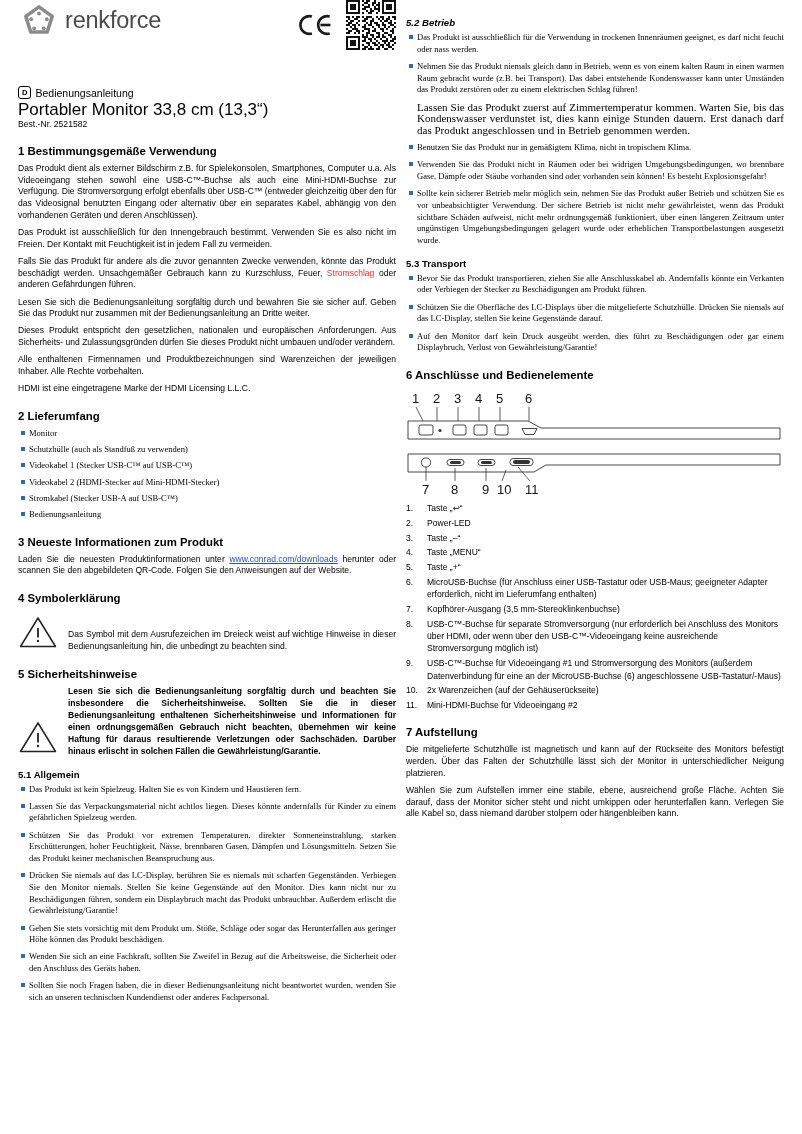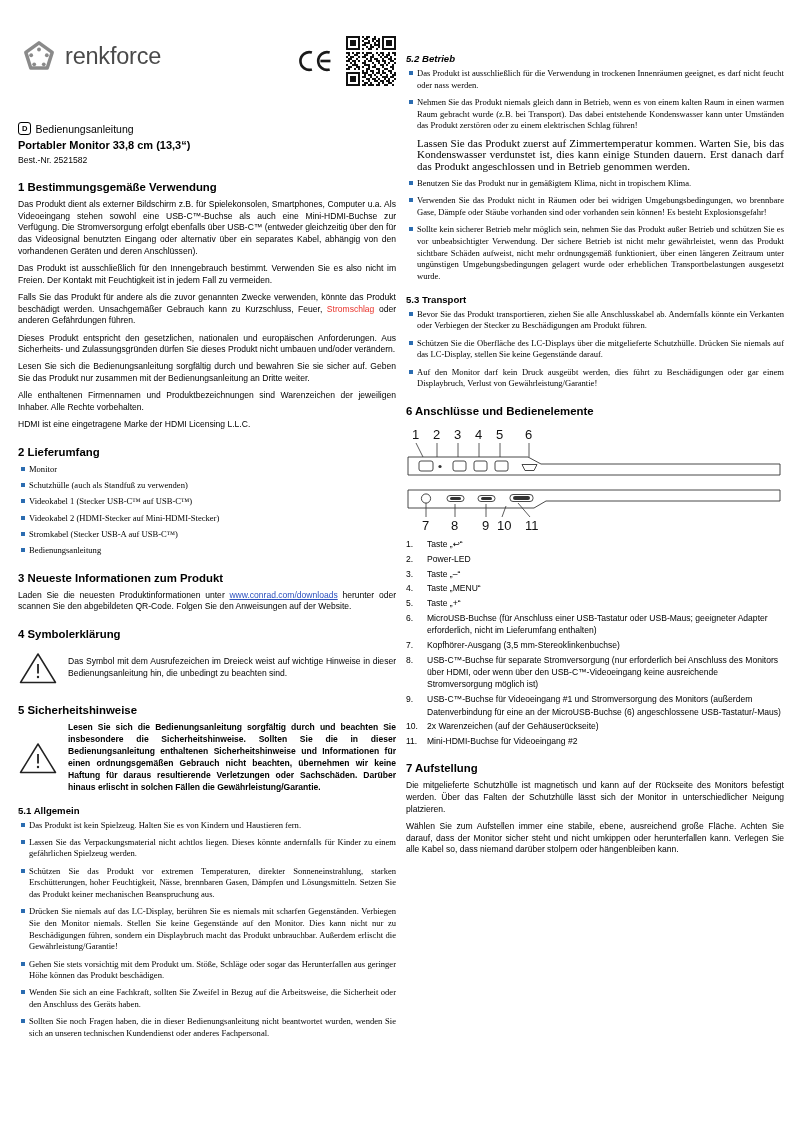--- a/index.html
+++ b/index.html
@@ -6,42 +6,42 @@
   body{
     width:802px;height:1134px;
     background:#ffffff;
     font-family:"Liberation Sans", sans-serif;
     color:#000000;
     -webkit-font-smoothing:antialiased;
   }
   .page{position:relative;width:802px;height:1134px;overflow:hidden;}
 
   
-  .col{position:absolute;top:0;width:378px;margin-top:36px;}
+  .col{position:absolute;top:0;width:378px;}
   .col-left{left:18px;}
   .col-right{left:406px;}
 
   
   .header{position:relative;height:66px;}
   .logo{position:absolute;left:4px;top:4px;display:flex;align-items:center;gap:9px;}
   .logo-mark{width:34px;height:33px;}
   .logo-word{font-size:23.5px;color:#4a4a4a;letter-spacing:-0.2px;font-weight:400;}
   .marks{position:absolute;right:0px;top:0px;display:flex;align-items:center;gap:14px;}
   .ce{width:34px;height:26px;}
   .qr{width:50px;height:50px;display:block;}
 
   
   .titleblock{margin-top:20px;}
   .doc-kind{font-size:10.5px;display:flex;align-items:center;gap:4px;line-height:14px;}
   .lang-badge{
     display:inline-block;border:1.1px solid #000;border-radius:3px;
     font-size:7.6px;line-height:8px;padding:1.2px 3px 1.2px 3px;font-weight:700;
     position:relative;top:-0.5px;
   }
-  .doc-title{font-size:11px;font-weight:700;margin-top:2px;line-height:15px;}
+  .doc-title{font-size:17px;font-weight:400;margin-top:2px;line-height:15px;}
   .doc-order{font-size:8.6px;margin-top:1px;line-height:12px;}
 
   
   h2.sec{font-size:11.4px;font-weight:700;margin:14px 0 4px 0;line-height:15px;}
   h3.sub{font-size:9.6px;font-weight:700;margin:10px 0 3px 0;line-height:13px;}
   p.body{
     font-size:8.55px;line-height:11.7px;margin:0 0 5.5px 0;
     text-align:justify;
   }
   p.body.last{margin-bottom:0;}
@@ -55,21 +55,21 @@
   }
   ul.blist li .bsq{
     position:absolute;left:2.5px;top:3px;width:4px;height:4px;background:#2b6cb0;
   }
   ul.blist li p.cont{
     margin:5.5px 0 0 0;font-size:11px;line-height:11.7px;text-align:justify;
   }
   ul.blist.tight li{margin-bottom:4.5px;}
 
   
-  .warn{display:flex;gap:8px;align-items:center;margin-top:4px;}
+  .warn{display:flex;gap:8px;align-items:flex-end;margin-top:4px;}
   .warn .tri{flex:0 0 auto;width:42px;padding-top:5px;}
   .warn .wtext{flex:1 1 auto;font-size:8.55px;line-height:11.9px;text-align:justify;}
   .warn .wtext.bold{font-weight:700;}
 
   .red{color:#e8322a;}
   a.link{color:#2a4fbd;}
 
   
   ol.numlist{list-style:none;margin:6px 0 0 0;padding:0;}
   ol.numlist li{
@@ -279,22 +279,22 @@
         <span>Bedienungsanleitung</span>
       </div>
       <div class="doc-title">Portabler Monitor 33,8 cm (13,3“)</div>
       <div class="doc-order">Best.-Nr. 2521582</div>
     </div>
 
     <h2 class="sec">1 Bestimmungsgemäße Verwendung</h2>
     <p class="body">Das Produkt dient als externer Bildschirm z.B. für Spielekonsolen, Smartphones, Computer u.a. Als Videoeingang stehen sowohl eine USB-C™-Buchse als auch eine Mini-HDMI-Buchse zur Verfügung. Die Stromversorgung erfolgt ebenfalls über USB-C™ (entweder gleichzeitig über den für das Videosignal benutzten Eingang oder alternativ über ein separates Kabel, abhängig von den vorhandenen Geräten und deren Anschlüssen).</p>
     <p class="body">Das Produkt ist ausschließlich für den Innengebrauch bestimmt. Verwenden Sie es also nicht im Freien. Der Kontakt mit Feuchtigkeit ist in jedem Fall zu vermeiden.</p>
     <p class="body"><span>Falls Sie das Produkt für andere als die zuvor genannten Zwecke verwenden, könnte das Produkt beschädigt werden. Unsachgemäßer Gebrauch kann zu Kurzschluss, Feuer, </span><span class="red">Stromschlag</span><span> oder anderen Gefährdungen führen.</span></p>
+    <p class="body">Lesen Sie sich die Bedienungsanleitung sorgfältig durch und bewahren Sie sie sicher auf. Geben Sie das Produkt nur zusammen mit der Bedienungsanleitung an Dritte weiter.</p>
     <p class="body">Dieses Produkt entspricht den gesetzlichen, nationalen und europäischen Anforderungen. Aus Sicherheits- und Zulassungsgründen dürfen Sie dieses Produkt nicht umbauen und/oder verändern.</p>
-    <p class="body">Lesen Sie sich die Bedienungsanleitung sorgfältig durch und bewahren Sie sie sicher auf. Geben Sie das Produkt nur zusammen mit der Bedienungsanleitung an Dritte weiter.</p>
     <p class="body">Alle enthaltenen Firmennamen und Produktbezeichnungen sind Warenzeichen der jeweiligen Inhaber. Alle Rechte vorbehalten.</p>
     <p class="body nojust">HDMI ist eine eingetragene Marke der HDMI Licensing L.L.C.</p>
 
     <h2 class="sec">2 Lieferumfang</h2>
     <ul class="blist tight">
       <li><span class="bsq"></span><span>Monitor</span></li>
       <li><span class="bsq"></span><span>Schutzhülle (auch als Standfuß zu verwenden)</span></li>
       <li><span class="bsq"></span><span>Videokabel 1 (Stecker USB-C™ auf USB-C™)</span></li>
       <li><span class="bsq"></span><span>Videokabel 2 (HDMI-Stecker auf Mini-HDMI-Stecker)</span></li>
       <li><span class="bsq"></span><span>Stromkabel (Stecker USB-A auf USB-C™)</span></li>

